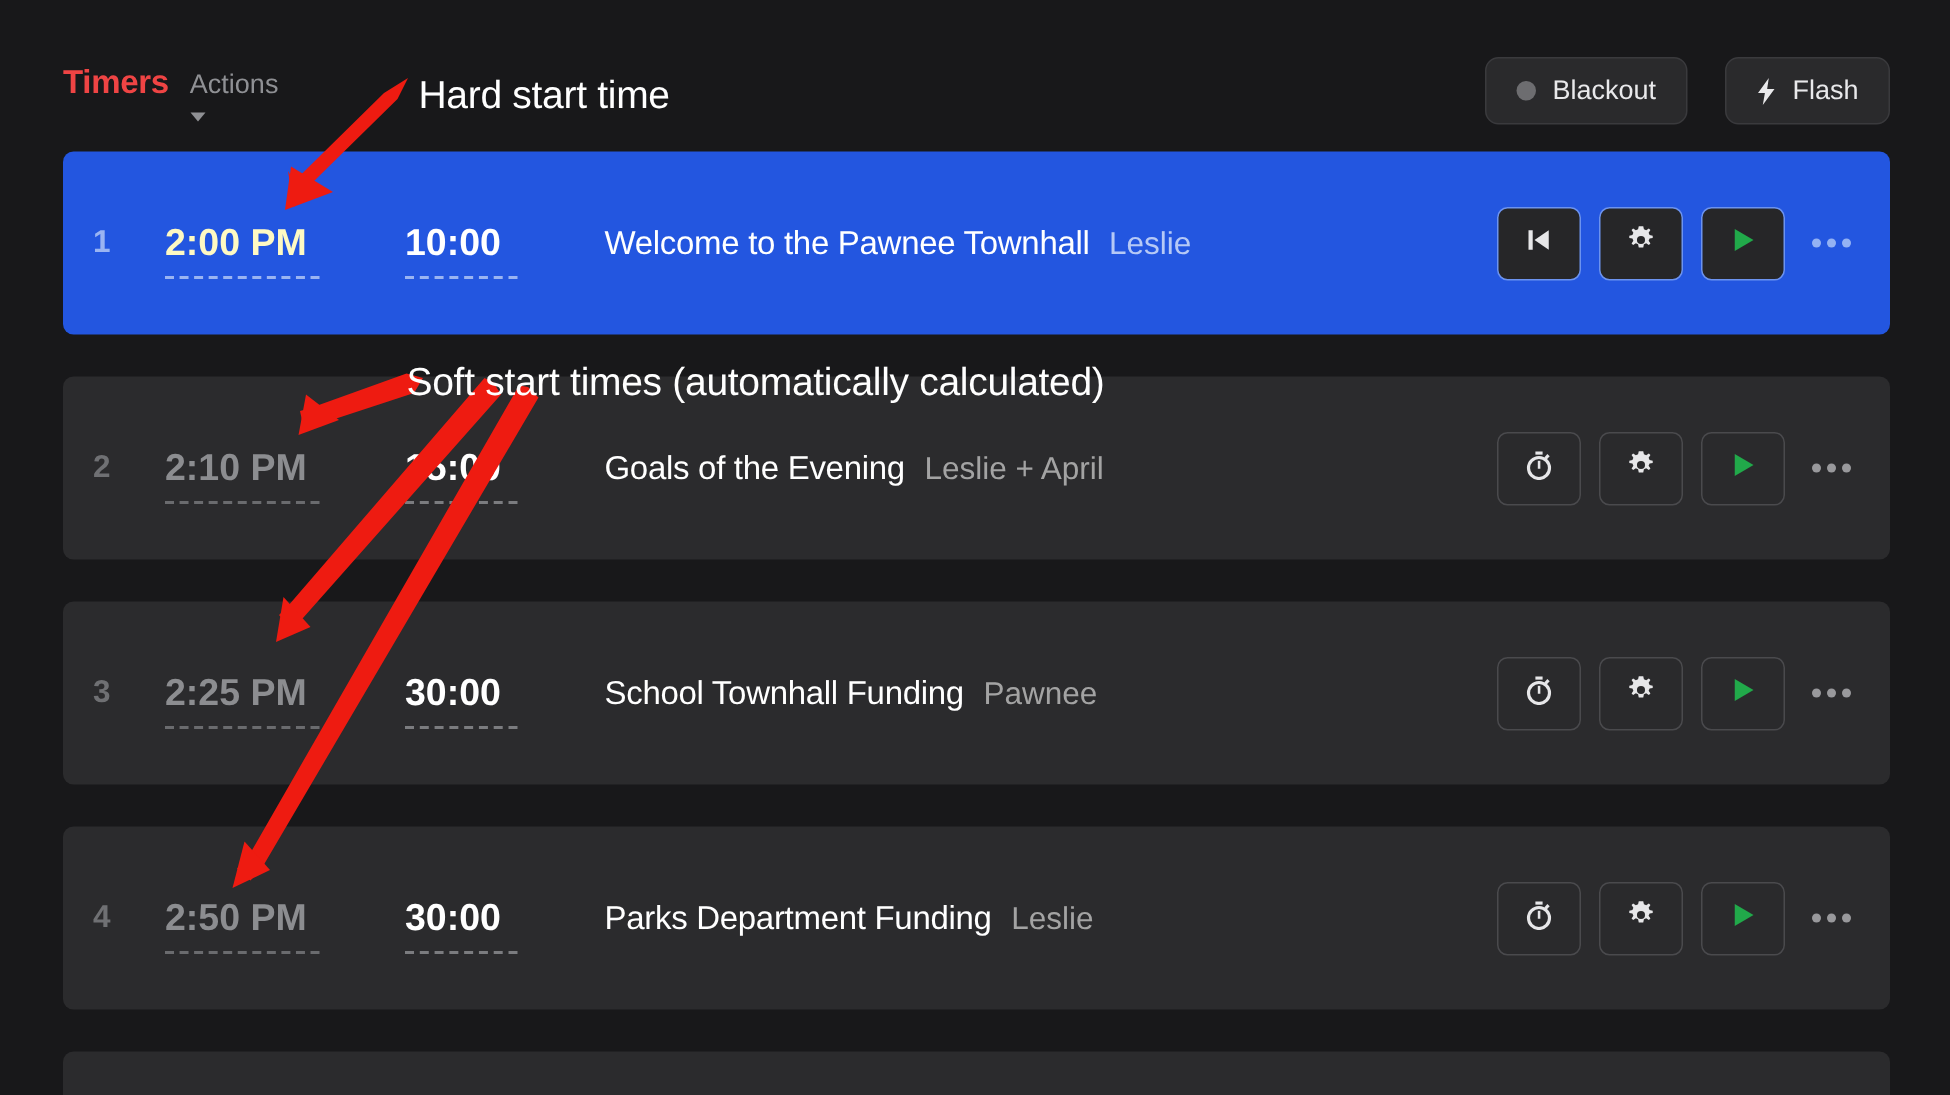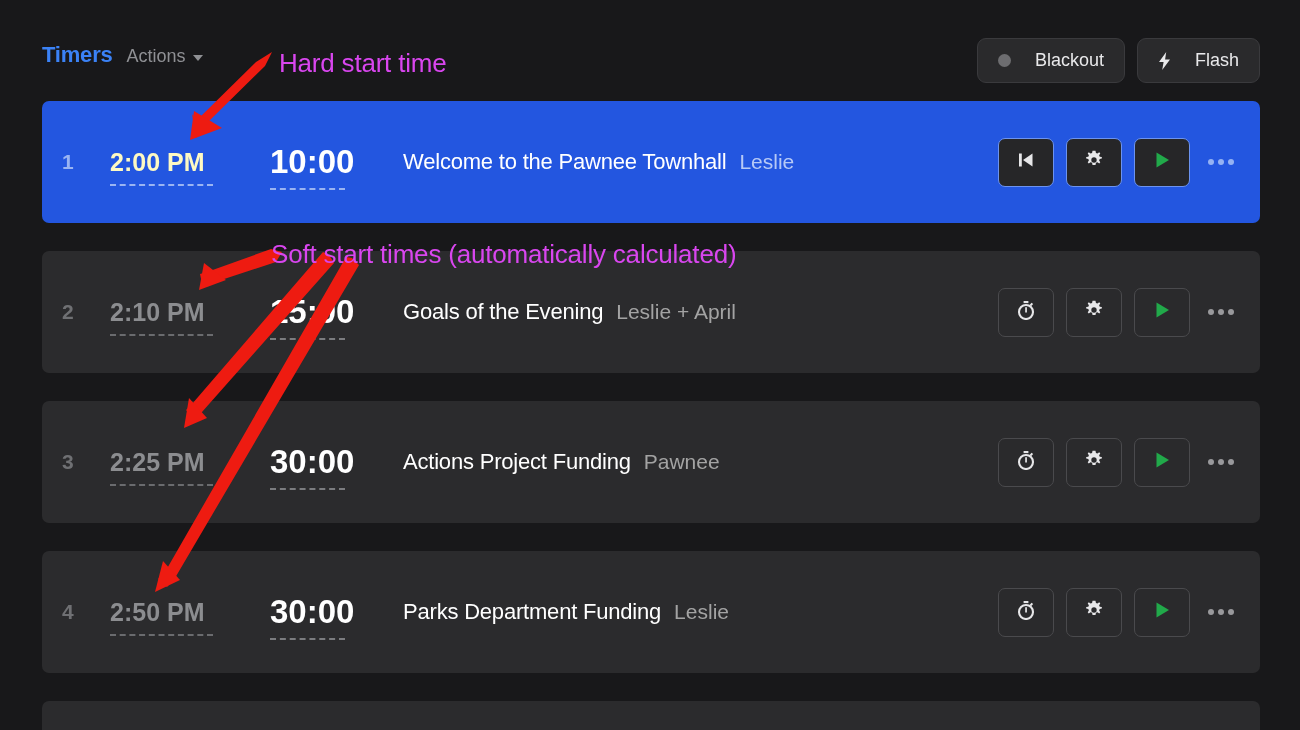--- a/index.html
+++ b/index.html
@@ -20,55 +20,57 @@
     position: absolute;
     left: 0; top: 0;
     width: 1300px; height: 100px;
     display: flex; align-items: center;
   }
   .header-left {
     position: absolute; left: 42px; top: 42px;
     display: flex; align-items: baseline; gap: 14px;
   }
   .app-title {
-    color: #3b82f6;
+    color: #ef4444;
     font-size: 22px;
     font-weight: 700;
     letter-spacing: -0.2px;
   }
   .actions-menu {
-    display: flex; align-items: center; gap: 7px;
+    display: flex; align-items: flex-start; gap: 7px;
     color: #8f9094;
     font-size: 18px;
     font-weight: 400;
     cursor: pointer;
+    flex-direction: column;
   }
   .caret {
     width: 0; height: 0;
     border-left: 5.5px solid transparent;
     border-right: 5.5px solid transparent;
     border-top: 6px solid #8f9094;
     position: relative; top: 1px;
   }
 
   .header-right {
     position: absolute; right: 40px; top: 38px;
     display: flex; gap: 12px;
   }
   .hbtn {
-    display: flex; align-items: center; gap: 24px;
+    display: flex; align-items: center; gap: 11px;
     height: 45px;
     padding: 0 20px;
     background: #2a2a2c;
     border: 1px solid #3a3a3d;
     border-radius: 9px;
     color: #e9e9eb;
     font-size: 18px;
     font-weight: 400;
     cursor: pointer;
+    margin-left: 13px;
   }
   .dot-icon {
     width: 13px; height: 13px;
     border-radius: 50%;
     background: #6d6d70;
     display: inline-block;
   }
   .bolt-icon { display: inline-block; width: 13px; height: 18px; }
 
   
@@ -111,21 +113,21 @@
     position: absolute;
     left: 0; bottom: -9px;
     width: 103px;
     border-bottom: 2px dashed #6a6b6e;
   }
   .row.active .start-time { color: #fef9c3; font-weight: 700; }
   .row.active .start-time .underl { border-bottom-color: #9ab4f2; }
 
   .duration {
     width: 133px;
-    font-size: 33px;
+    font-size: 25px;
     font-weight: 700;
     color: #ffffff;
     position: relative;
     white-space: nowrap;
   }
   .duration .underl {
     position: absolute;
     left: 0; bottom: -9px;
     width: 75px;
     border-bottom: 2px dashed #7b7c7f;
@@ -179,21 +181,21 @@
   .row.active .more-btn i { background: #94b2f3; }
 
   
   .annot-layer {
     position: absolute; left: 0; top: 0;
     width: 1300px; height: 730px;
     pointer-events: none;
   }
   .annot-text {
     position: absolute;
-    color: #d946ef;
+    color: #ffffff;
     font-size: 26px;
     font-weight: 400;
     letter-spacing: -0.2px;
     white-space: nowrap;
   }
   #annot-hard { left: 279px; top: 48px; }
   #annot-soft { left: 271px; top: 239px; }
 </style>
 </head>
 <body>
@@ -325,21 +327,21 @@
       <div class="cue-index">3</div>
       <div class="start-time">
         <span>2:25 PM</span>
         <span class="underl"></span>
       </div>
       <div class="duration">
         <span>30:00</span>
         <span class="underl"></span>
       </div>
       <div class="cue-body">
-        <span class="cue-name">Actions Project Funding</span>
+        <span class="cue-name">School Townhall Funding</span>
         <span class="cue-owner">Pawnee</span>
       </div>
       <div class="row-controls">
         <div class="ctrl">
           <span>
             <svg width="20" height="20" viewBox="0 0 20 20">
                 <rect x="7.6" y="1" width="4.8" height="2.1" fill="#e7e7e9"></rect>
                 <rect x="14.3" y="3.0" width="2.1" height="3.0" fill="#e7e7e9" transform="rotate(42 15.3 4.5)"></rect>
                 <circle cx="10" cy="12" r="7" fill="none" stroke="#e7e7e9" stroke-width="2.1"></circle>
                 <rect x="9.2" y="7.2" width="1.7" height="5.3" fill="#e7e7e9"></rect>

